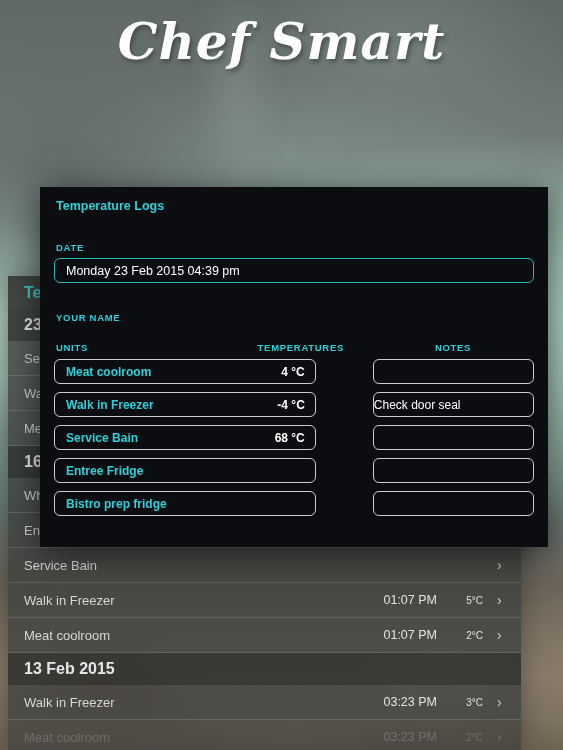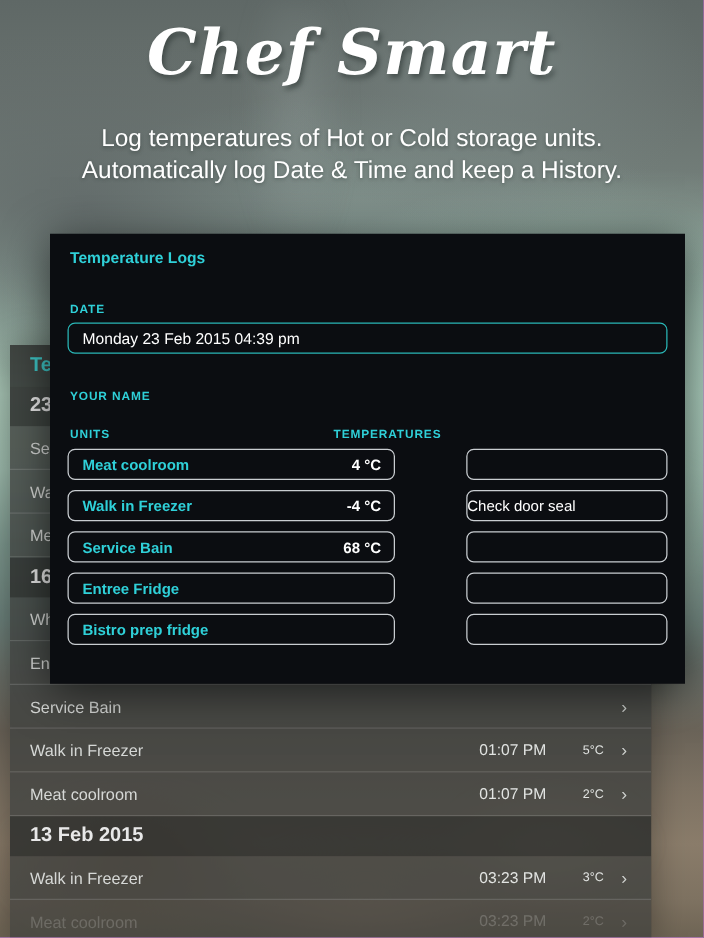--- a/index.html
+++ b/index.html
@@ -222,24 +222,20 @@
 </head>
 <body>
 
 <div id="app">
 
   <div class="bg-layer"></div>
   <div class="bg-blobs"></div>
 
   <div class="hero">
     <div class="app-title">Chef Smart</div>
-    <div class="tagline">
-      <div>Log temperatures of Hot or Cold storage units.</div>
-      <div>Automatically log Date &amp; Time and keep a History.</div>
-    </div>
   </div>
 
   <div class="history-list">
     <div class="hl-title">Temperature Logs</div>
 
     <div class="hl-date">23 Feb 2015</div>
     <div class="hl-row">
       <span class="unit">Service Bain</span>
       <span class="time"></span>
       <span class="temp"></span>
@@ -313,20 +309,21 @@
     <div class="text-input accent">
       <span>Monday 23 Feb 2015 04:39 pm</span>
     </div>
 
     <div class="field-label">YOUR NAME</div>
 
     <div class="col-head">
       <span class="col-units">UNITS</span>
       <span class="col-temps">TEMPERATURES</span>
       <span class="col-spacer"></span>
+      <span class="col-notes">NOTES</span>
     </div>
 
     <div class="unit-rows">
 
       <div class="unit-row">
         <div class="unit-box">
           <span class="unit-name">Meat coolroom</span>
           <span class="unit-temp">4 °C</span>
         </div>
         <div class="row-gap"></div>

